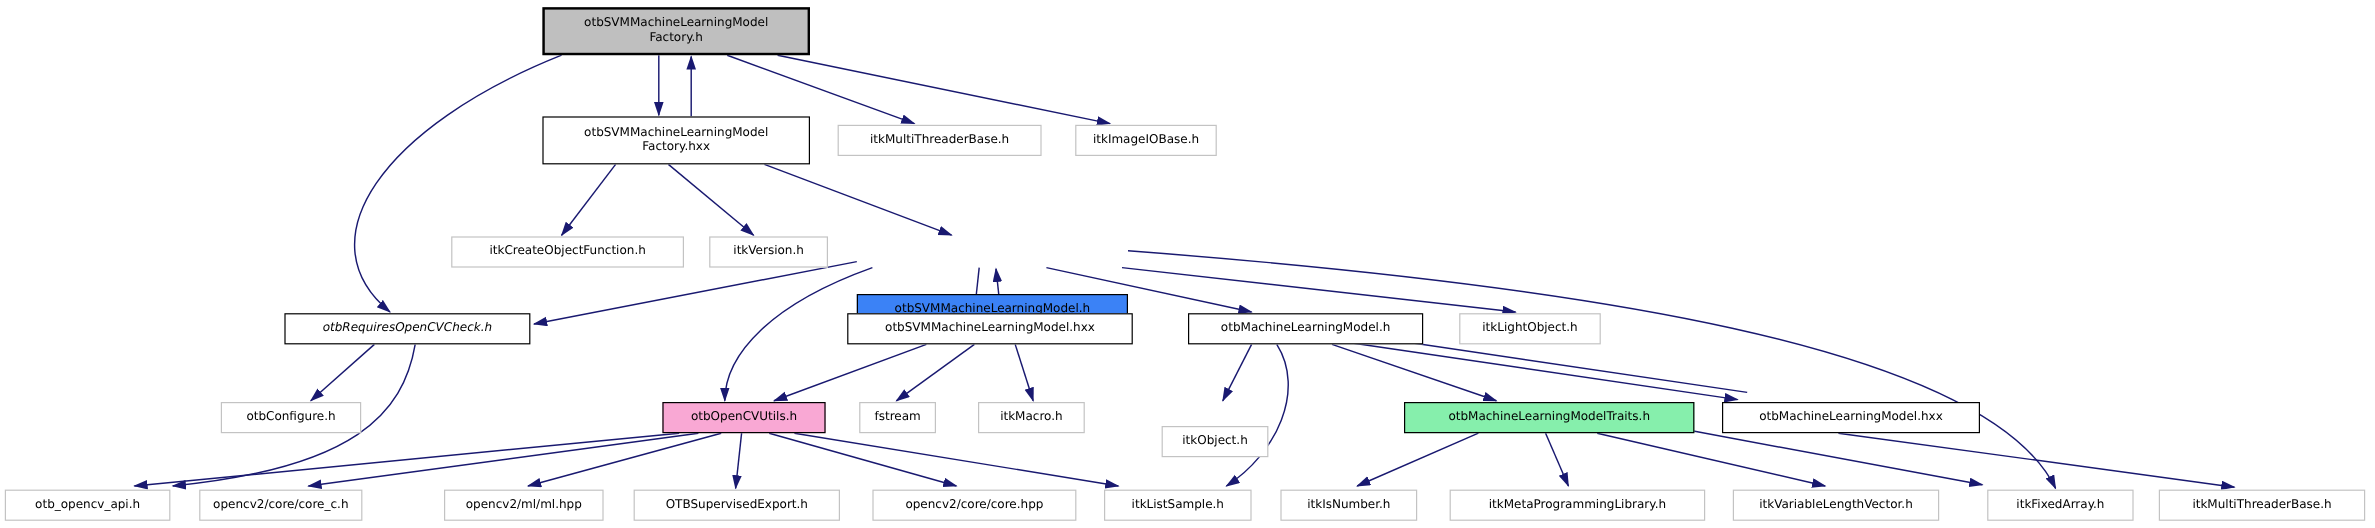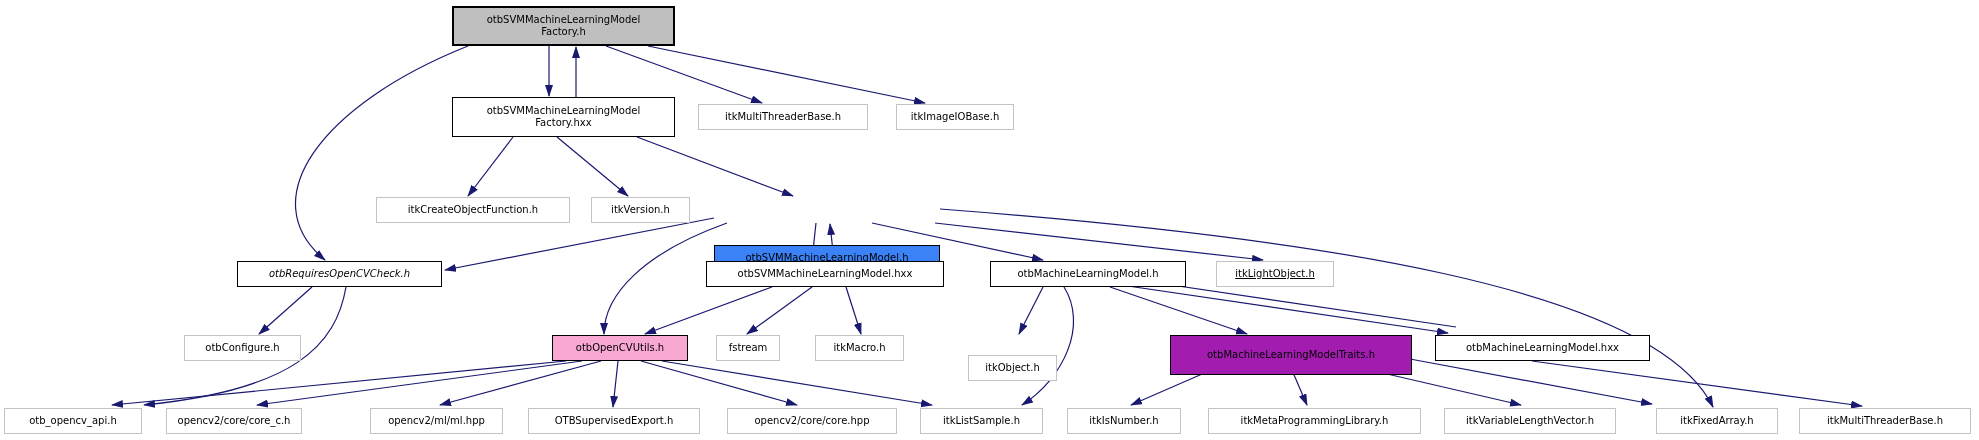--- a/index.html
+++ b/index.html
@@ -87,38 +87,38 @@
       <div class="node linked" style="left: 237px; top: 261px; width: 205px; height: 26px; background: rgb(255, 255, 255); border-color: rgb(0, 0, 0); font-style: italic;">
         <span style="color: rgb(0, 0, 0);">otbRequiresOpenCVCheck.h</span>
       </div>
       <div class="node linked" style="left: 706px; top: 261px; width: 238px; height: 26px; background: rgb(255, 255, 255); border-color: rgb(0, 0, 0);">
         <span style="color: rgb(0, 0, 0);">otbSVMMachineLearningModel.hxx</span>
       </div>
       <div class="node linked" style="left: 990px; top: 261px; width: 196px; height: 26px; background: rgb(255, 255, 255); border-color: rgb(0, 0, 0);">
         <span style="color: rgb(0, 0, 0);">otbMachineLearningModel.h</span>
       </div>
       <div class="node external" style="left: 1216px; top: 261px; width: 118px; height: 26px; background: rgb(255, 255, 255); border-color: rgb(195, 195, 195);">
-        <span style="color: rgb(0, 0, 0); text-decoration: underline;">itkLightObject.h</span>
+        <span style="color: rgb(0, 0, 0);">itkLightObject.h</span>
       </div>
       <div class="node external" style="left: 184px; top: 335px; width: 117px; height: 26px; background: rgb(255, 255, 255); border-color: rgb(195, 195, 195);">
         <span style="color: rgb(0, 0, 0);">otbConfigure.h</span>
       </div>
       <div class="node linked" style="left: 552px; top: 335px; width: 136px; height: 26px; background: #f9a8d4; border-color: rgb(0, 0, 0);">
         <span style="color: rgb(0, 0, 0);">otbOpenCVUtils.h</span>
       </div>
       <div class="node external" style="left: 716px; top: 335px; width: 64px; height: 26px; background: rgb(255, 255, 255); border-color: rgb(195, 195, 195);">
         <span style="color: rgb(0, 0, 0);">fstream</span>
       </div>
       <div class="node external" style="left: 815px; top: 335px; width: 89px; height: 26px; background: rgb(255, 255, 255); border-color: rgb(195, 195, 195);">
         <span style="color: rgb(0, 0, 0);">itkMacro.h</span>
       </div>
       <div class="node external" style="left: 968px; top: 335px; width: 89px; height: 26px; background: rgb(255, 255, 255); border-color: rgb(195, 195, 195); margin-top: 20px;">
         <span style="color: rgb(0, 0, 0);">itkObject.h</span>
       </div>
-      <div class="node linked" style="left: 1170px; top: 335px; width: 242px; height: 40px; background: #a21caf; border-color: rgb(0, 0, 0);">
+      <div class="node linked" style="left: 1170px; top: 335px; width: 242px; height: 26px; background: #86efac; border-color: rgb(0, 0, 0);">
         <span style="color: rgb(0, 0, 0);">otbMachineLearningModelTraits.h</span>
       </div>
       <div class="node linked" style="left: 1435px; top: 335px; width: 215px; height: 26px; background: rgb(255, 255, 255); border-color: rgb(0, 0, 0);">
         <span style="color: rgb(0, 0, 0);">otbMachineLearningModel.hxx</span>
       </div>
       <div class="node external" style="left: 4px; top: 408px; width: 138px; height: 26px; background: rgb(255, 255, 255); border-color: rgb(195, 195, 195);">
         <span style="color: rgb(0, 0, 0);">otb_opencv_api.h</span>
       </div>
       <div class="node external" style="left: 166px; top: 408px; width: 136px; height: 26px; background: rgb(255, 255, 255); border-color: rgb(195, 195, 195);">
         <span style="color: rgb(0, 0, 0);">opencv2/core/core_c.h</span>

